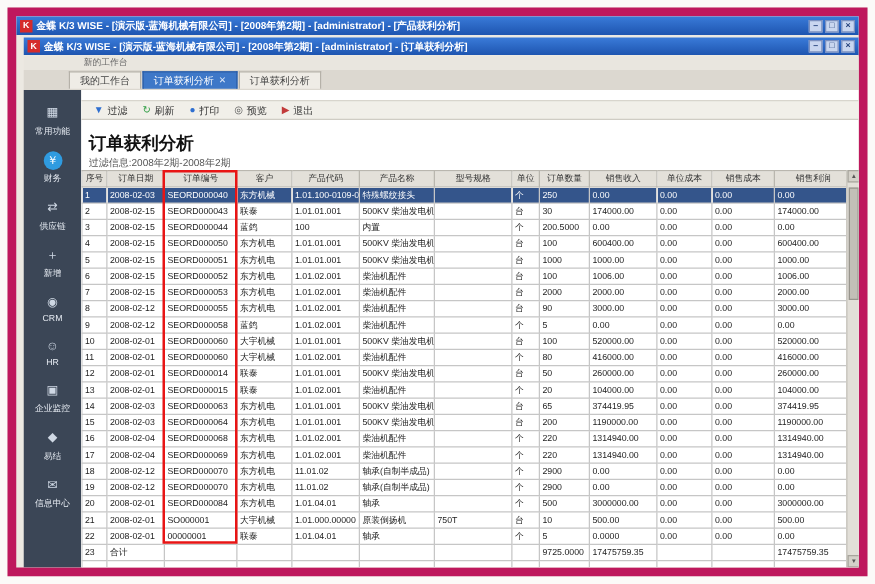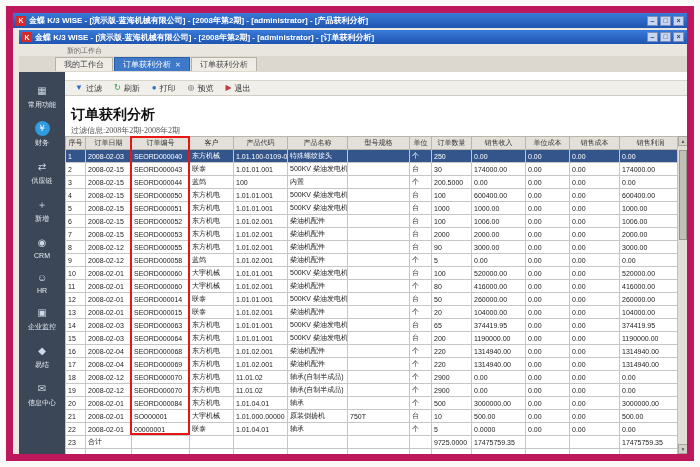--- a/index.html
+++ b/index.html
@@ -39,21 +39,21 @@
   .side-icon.hl { background:#2f9be0; color:#fff; border-radius:50%; font-size:9px; }
   .side-label { font-size:7px; color:#e7ecf3; white-space:nowrap; }
 
   .main { position:relative; flex:1; background:#ffffff; overflow:hidden; }
   .toolbar { position:absolute; left:0; top:8px; right:0; height:16px; background:#f1efe9;
              border-top:1px solid #d8d5cd; border-bottom:1px solid #cfccc4; display:flex; align-items:center;
              gap:12px; padding-left:10px; font-size:8px; color:#333; }
   .tbtn { display:inline-flex; align-items:center; gap:3px; cursor:default; }
   .ticon { font-size:8px; line-height:8px; }
   .report-title { position:absolute; left:6px; top:34px; font-size:14px; font-weight:bold; color:#111; }
-  .filter-info { position:absolute; left:6px; top:53px; font-size:8px; color:#555;font-family:Liberation Serif, serif; }
+  .filter-info { position:absolute; left:6px; top:53px; font-size:8px; color:#555; }
 
   .grid-area { position:absolute; left:0; right:10px; top:64px; bottom:0; overflow:hidden; background:#fff; }
   table { border-collapse:collapse; table-layout:fixed; width:616px; font-size:7px; color:#222; }
   th, td { border:1px solid #c6c6c6; padding:0 2px; overflow:hidden; white-space:nowrap; height:13px; }
   thead th { background:#e3e0d9; border-color:#b9b6ae; font-weight:normal; font-size:7px; color:#333; text-align:center; }
   tbody tr.selected td { background:#34558b; color:#fff; }
 
   .annotation { position:absolute; left:65px; top:64px; width:60px; height:299px;
                 border:2px solid #e81515; pointer-events:none; z-index:5; }
 

